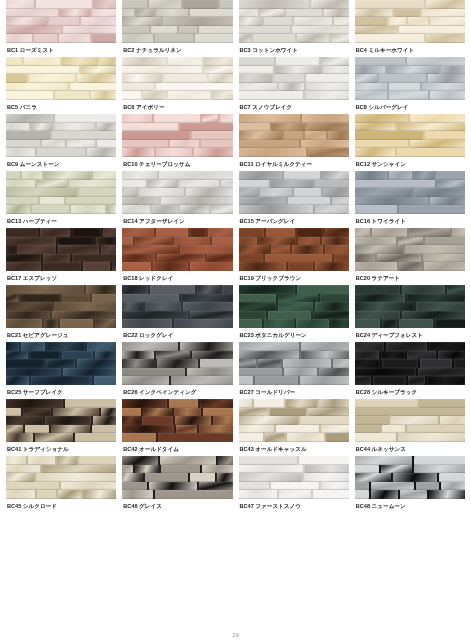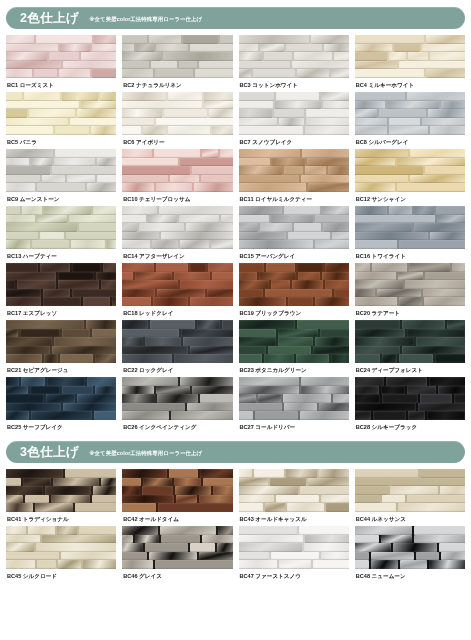--- a/index.html
+++ b/index.html
@@ -90,24 +90,20 @@
     font-size: 6px;
     color: #9a9a9a;
   }
 </style>
 </head>
 <body>
 
 <div class="page">
   <div id="sections-root">
       <div>
-        <div class="section-head" style="background: rgb(127, 163, 154);">
-          <span class="title">2色仕上げ</span>
-          <span class="note">※全て美壁color工法特殊専用ローラー仕上げ</span>
-        </div>
         <div class="grid">
           <div class="cell">
             <div class="swatch" style="background: rgb(216, 185, 182);">
               <div class="bricks">
                 <div class="course" style="top: 0%; left: -4.85864%;">
                   <div class="brick" style="flex-grow: 1.25624; background: linear-gradient(140deg, rgb(231, 207, 205) 0%, rgb(243, 228, 226) 48%, rgb(231, 207, 205) 100%); box-shadow: rgba(255, 255, 255, 0.28) 0px 0px 2px inset, rgba(0, 0, 0, 0.18) 0px -1px 1px inset;"></div>
                   <div class="brick" style="flex-grow: 2.17354; background: linear-gradient(136deg, rgb(243, 228, 226) 0%, rgb(243, 228, 226) 48%, rgb(243, 228, 226) 100%); box-shadow: rgba(255, 255, 255, 0.28) 0px 0px 2px inset, rgba(0, 0, 0, 0.18) 0px -1px 1px inset;"></div>
                   <div class="brick" style="flex-grow: 1.15244; background: linear-gradient(125deg, rgb(207, 169, 166) 0%, rgb(231, 207, 205) 48%, rgb(207, 169, 166) 100%); box-shadow: rgba(255, 255, 255, 0.28) 0px 0px 2px inset, rgba(0, 0, 0, 0.18) 0px -1px 1px inset;"></div>
                 </div>
                 <div class="course" style="top: 20%; left: -6.26312%;">
@@ -982,24 +978,20 @@
                   <div class="brick" style="flex-grow: 0.881719; background: linear-gradient(163deg, rgb(49, 49, 51) 0%, rgb(27, 27, 28) 48%, rgb(49, 49, 51) 100%); box-shadow: rgba(255, 255, 255, 0.28) 0px 0px 2px inset, rgba(0, 0, 0, 0.18) 0px -1px 1px inset;"></div>
                   <div class="brick" style="flex-grow: 2.04221; background: linear-gradient(103deg, rgb(8, 8, 8) 0%, rgb(27, 27, 28) 48%, rgb(8, 8, 8) 100%); box-shadow: rgba(255, 255, 255, 0.28) 0px 0px 2px inset, rgba(0, 0, 0, 0.18) 0px -1px 1px inset;"></div>
                 </div>
               </div>
             </div>
             <div class="label">BC28 シルキーブラック</div>
           </div>
         </div>
       </div>
       <div>
-        <div class="section-head" style="background: rgb(127, 163, 154);">
-          <span class="title">3色仕上げ</span>
-          <span class="note">※全て美壁color工法特殊専用ローラー仕上げ</span>
-        </div>
         <div class="grid">
           <div class="cell">
             <div class="swatch" style="background: rgb(46, 35, 27);">
               <div class="bricks">
                 <div class="course" style="top: 0%; left: -8.32157%;">
                   <div class="brick" style="flex-grow: 2.1073; background: linear-gradient(127deg, rgb(75, 58, 46) 0%, rgb(29, 21, 17) 48%, rgb(75, 58, 46) 100%); box-shadow: rgba(255, 255, 255, 0.28) 0px 0px 2px inset, rgba(0, 0, 0, 0.18) 0px -1px 1px inset;"></div>
                   <div class="brick" style="flex-grow: 1.78278; background: linear-gradient(142deg, rgb(205, 191, 164) 0%, rgb(205, 191, 164) 48%, rgb(205, 191, 164) 100%); box-shadow: rgba(255, 255, 255, 0.28) 0px 0px 2px inset, rgba(0, 0, 0, 0.18) 0px -1px 1px inset;"></div>
                 </div>
                 <div class="course" style="top: 20%; left: -8.00753%;">
                   <div class="brick" style="flex-grow: 1.09603; background: linear-gradient(118deg, rgb(205, 191, 164) 0%, rgb(205, 191, 164) 48%, rgb(205, 191, 164) 100%); box-shadow: rgba(255, 255, 255, 0.28) 0px 0px 2px inset, rgba(0, 0, 0, 0.18) 0px -1px 1px inset;"></div>

